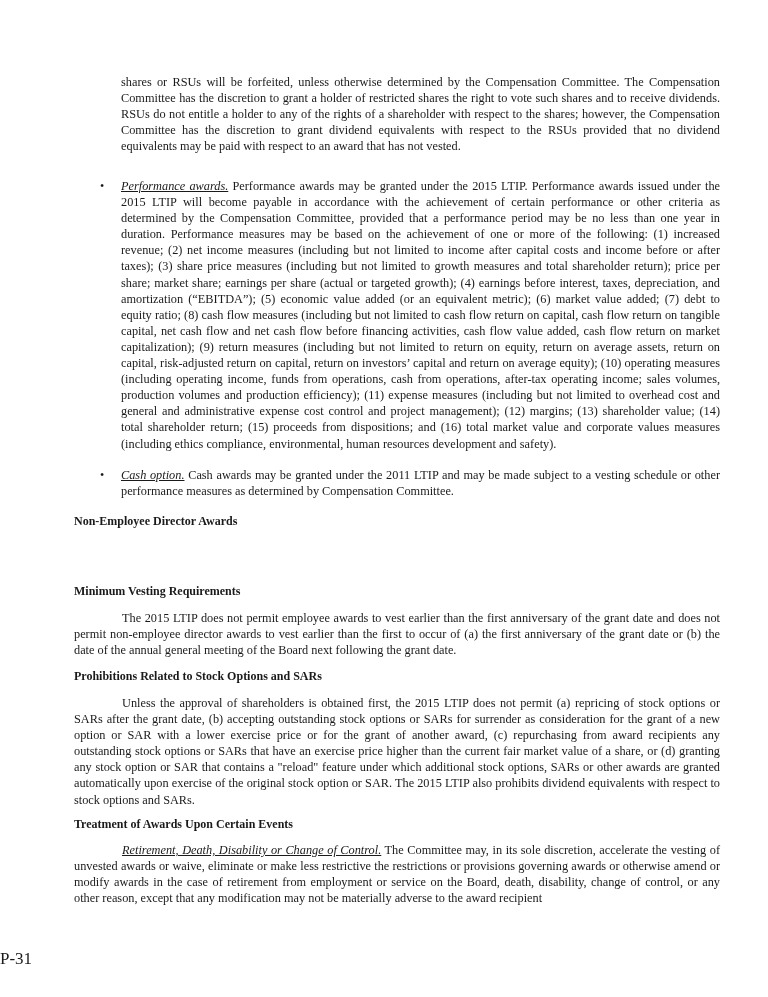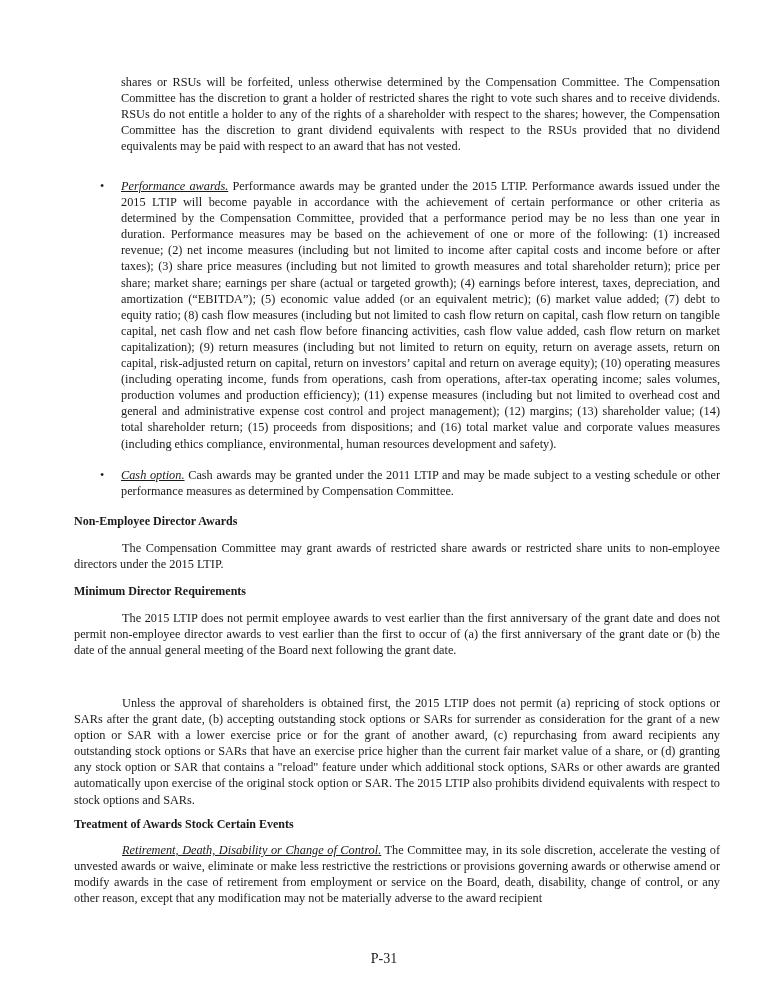--- a/index.html
+++ b/index.html
@@ -29,46 +29,46 @@
   em { font-style: italic; text-decoration: underline; }
   .h1 { top: 513px; }
   .p1 { top: 540px; }
   .h2 { top: 583px; }
   .p2 { top: 610px; }
   .h3 { top: 668px; }
   .p3 { top: 695px; }
   .h4 { top: 816px; }
   .p4 { top: 842px; }
   .footer {
-    position: absolute; top: 951px; left: 0; width: 768px; text-align: center;
-    font-size: 14px;
+    position: absolute; top: 951px; left: 0; width: 768px; text-align: left;
+    font-size: 17px;
   }
 </style>
 </head>
 <body>
 
 <div class="page">
 
   <p class="cont">shares or RSUs will be forfeited, unless otherwise determined by the Compensation Committee. The Compensation Committee has the discretion to grant a holder of restricted shares the right to vote such shares and to receive dividends. RSUs do not entitle a holder to any of the rights of a shareholder with respect to the shares; however, the Compensation Committee has the discretion to grant dividend equivalents with respect to the RSUs provided that no dividend equivalents may be paid with respect to an award that has not vested.</p>
 
   <div class="bullet-item b1">
     <span class="dot">•</span>
     <p><em>Performance awards.</em><span> Performance awards may be granted under the 2015 LTIP. Performance awards issued under the 2015 LTIP will become payable in accordance with the achievement of certain performance or other criteria as determined by the Compensation Committee, provided that a performance period may be no less than one year in duration. Performance measures may be based on the achievement of one or more of the following: (1) increased revenue; (2) net income measures (including but not limited to income after capital costs and income before or after taxes); (3) share price measures (including but not limited to growth measures and total shareholder return); price per share; market share; earnings per share (actual or targeted growth); (4) earnings before interest, taxes, depreciation, and amortization (“EBITDA”); (5) economic value added (or an equivalent metric); (6) market value added; (7) debt to equity ratio; (8) cash flow measures (including but not limited to cash flow return on capital, cash flow return on tangible capital, net cash flow and net cash flow before financing activities, cash flow value added, cash flow return on market capitalization); (9) return measures (including but not limited to return on equity, return on average assets, return on capital, risk-adjusted return on capital, return on investors’ capital and return on average equity); (10) operating measures (including operating income, funds from operations, cash from operations, after-tax operating income; sales volumes, production volumes and production efficiency); (11) expense measures (including but not limited to overhead cost and general and administrative expense cost control and project management); (12) margins; (13) shareholder value; (14) total shareholder return; (15) proceeds from dispositions; and (16) total market value and corporate values measures (including ethics compliance, environmental, human resources development and safety).</span></p>
   </div>
 
   <div class="bullet-item b2">
     <span class="dot">•</span>
     <p><em>Cash option.</em><span> Cash awards may be granted under the 2011 LTIP and may be made subject to a vesting schedule or other performance measures as determined by Compensation Committee.</span></p>
   </div>
 
   <div class="heading h1">Non-Employee Director Awards</div>
-  <p class="para p1"><span class="indent"></span><span>The Compensation Committee may grant awards of restricted share awards or restricted share units to non-employee directors under the 2015 LTIP.</span></p>
 
-  <div class="heading h2">Minimum Director Requirements</div>
+  <div class="heading h2">Minimum Vesting Requirements</div>
   <p class="para p2"><span class="indent"></span><span>The 2015 LTIP does not permit employee awards to vest earlier than the first anniversary of the grant date and does not permit non-employee director awards to vest earlier than the first to occur of (a) the first anniversary of the grant date or (b) the date of the annual general meeting of the Board next following the grant date.</span></p>
 
+  <div class="heading h3">Prohibitions Related to Stock Options and SARs</div>
   <p class="para p3"><span class="indent"></span><span>Unless the approval of shareholders is obtained first, the 2015 LTIP does not permit (a) repricing of stock options or SARs after the grant date, (b) accepting outstanding stock options or SARs for surrender as consideration for the grant of a new option or SAR with a lower exercise price or for the grant of another award, (c) repurchasing from award recipients any outstanding stock options or SARs that have an exercise price higher than the current fair market value of a share, or (d) granting any stock option or SAR that contains a "reload" feature under which additional stock options, SARs or other awards are granted automatically upon exercise of the original stock option or SAR. The 2015 LTIP also prohibits dividend equivalents with respect to stock options and SARs.</span></p>
 
-  <div class="heading h4">Treatment of Awards Stock Certain Events</div>
+  <div class="heading h4">Treatment of Awards Upon Certain Events</div>
   <p class="para p4"><span class="indent"></span><em>Retirement, Death, Disability or Change of Control.</em><span> The Committee may, in its sole discretion, accelerate the vesting of unvested awards or waive, eliminate or make less restrictive the restrictions or provisions governing awards or otherwise amend or modify awards in the case of retirement from employment or service on the Board, death, disability, change of control, or any other reason, except that any modification may not be materially adverse to the award recipient</span></p>
 
   <div class="footer">P-31</div>
 </div>
 
 </body></html>

